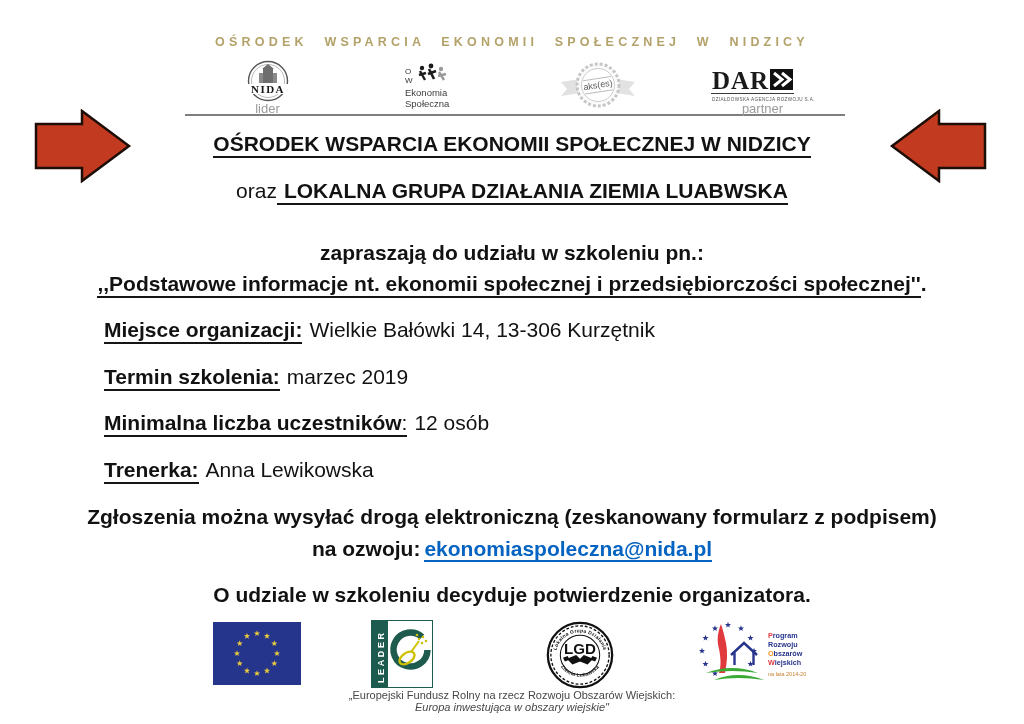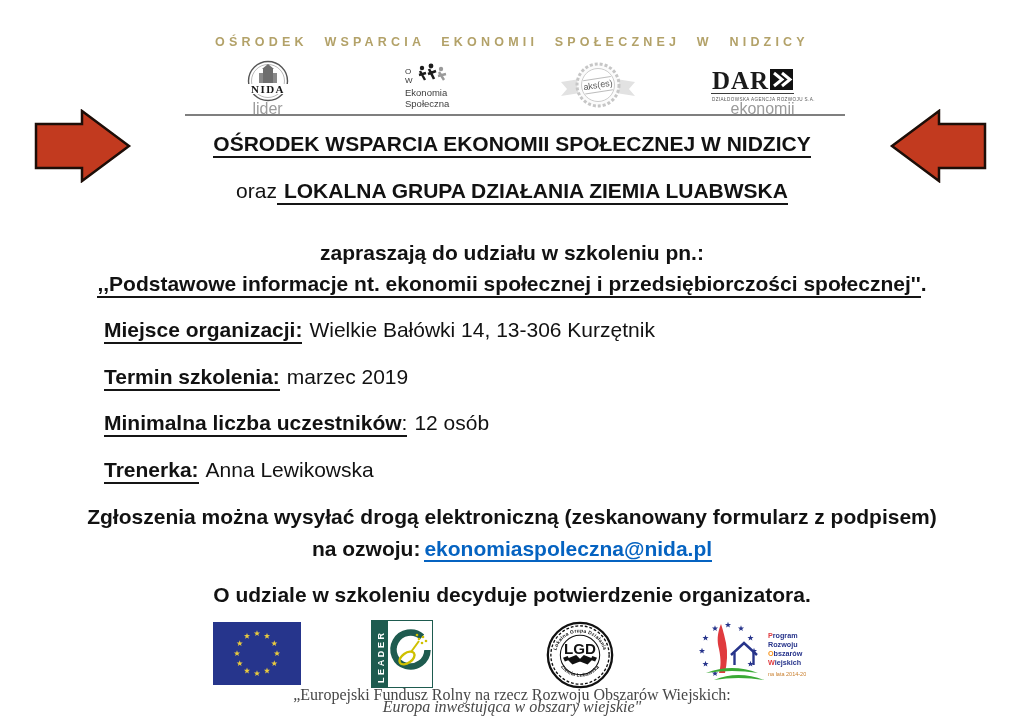--- a/index.html
+++ b/index.html
@@ -24,21 +24,21 @@
   .logo-strip{
     position:absolute;left:185px;top:56px;width:660px;height:58px;
     border-bottom:2px solid #7f7f7f;
     display:flex;
   }
   .logo-cell{
     flex:1;height:100%;
     display:flex;flex-direction:column;align-items:center;justify-content:flex-end;
   }
   .cell-label{
-    font-size:16px;color:#9b9b9b;line-height:10px;margin-top:-2px;
+    font-size:13px;color:#9b9b9b;line-height:10px;margin-top:-2px;
   }
   
   .arrow{position:absolute;top:109px;}
   .arrow.left{left:33px;}
   .arrow.right{left:888px;}
   
   .line{
     position:absolute;left:0;width:100%;
     font-size:21px;line-height:26px;font-weight:bold;
     text-align:center;white-space:nowrap;
@@ -56,21 +56,21 @@
   }
   
   .footer-logo{position:absolute;}
   .eu-flag{left:213px;top:622px;}
   .leader-logo{left:371px;top:620px;}
   .lgd-logo{left:545px;top:620px;}
   .prow-logo{left:688px;top:621px;}
   .caption{
     position:absolute;top:689px;left:0;width:100%;
     text-align:center;
-    font-size:16px;line-height:12px;color:#474747;font-family:Liberation Serif, serif;
+    font-size:11px;line-height:12px;color:#474747;
   }
   .caption .it{font-style:italic;}
   svg text{font-family:"Liberation Sans",sans-serif;}
   svg .serif{font-family:"Liberation Serif",serif;}
 </style>
 </head>
 <body>
 
 <div class="page">
 
@@ -125,21 +125,21 @@
 
     <div class="logo-cell">
       <svg width="110" height="40" viewBox="0 0 110 40">
         <text class="serif" x="4" y="23" font-size="25" font-weight="bold" letter-spacing="1" fill="#1a1a1a">DAR</text>
         <rect x="62" y="3" width="23" height="21" fill="#111111"></rect>
         <polyline points="66,7 74,13.5 66,20" stroke="#ffffff" stroke-width="3" fill="none"></polyline>
         <polyline points="74,7 82,13.5 74,20" stroke="#ffffff" stroke-width="3" fill="none"></polyline>
         <line x1="3" y1="27.5" x2="86" y2="27.5" stroke="#3a3a3a" stroke-width="1"></line>
         <text x="4" y="35" font-size="4.6" letter-spacing="0.4" fill="#555555">DZIAŁDOWSKA AGENCJA ROZWOJU S.A.</text>
       </svg>
-      <span class="cell-label">ekonomii</span>
+      <span class="cell-label">partner</span>
     </div>
   </div>
 
   <svg class="arrow left" width="100" height="74" viewBox="0 0 100 74">
     <polygon points="3,15 49,15 49,2 96,37 49,72 49,59 3,59" fill="#c23a1f" stroke="#1d0e08" stroke-width="2.5"></polygon>
   </svg>
   <svg class="arrow right" width="100" height="74" viewBox="0 0 100 74">
     <polygon points="97,15 51,15 51,2 4,37 51,72 51,59 97,59" fill="#c23a1f" stroke="#1d0e08" stroke-width="2.5"></polygon>
   </svg>
 

